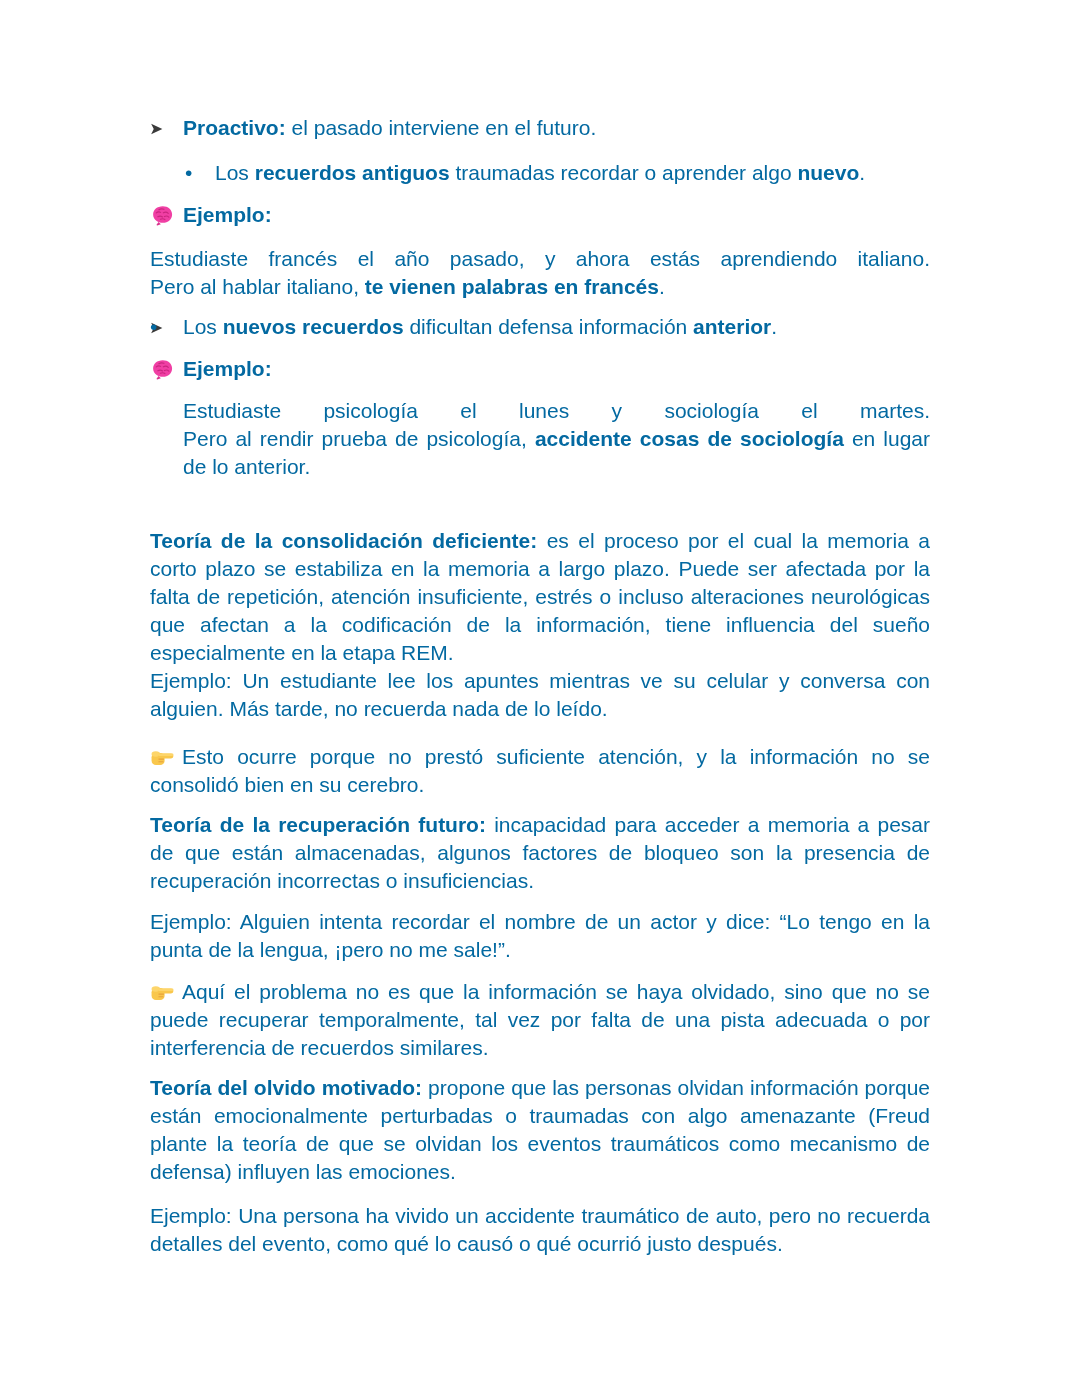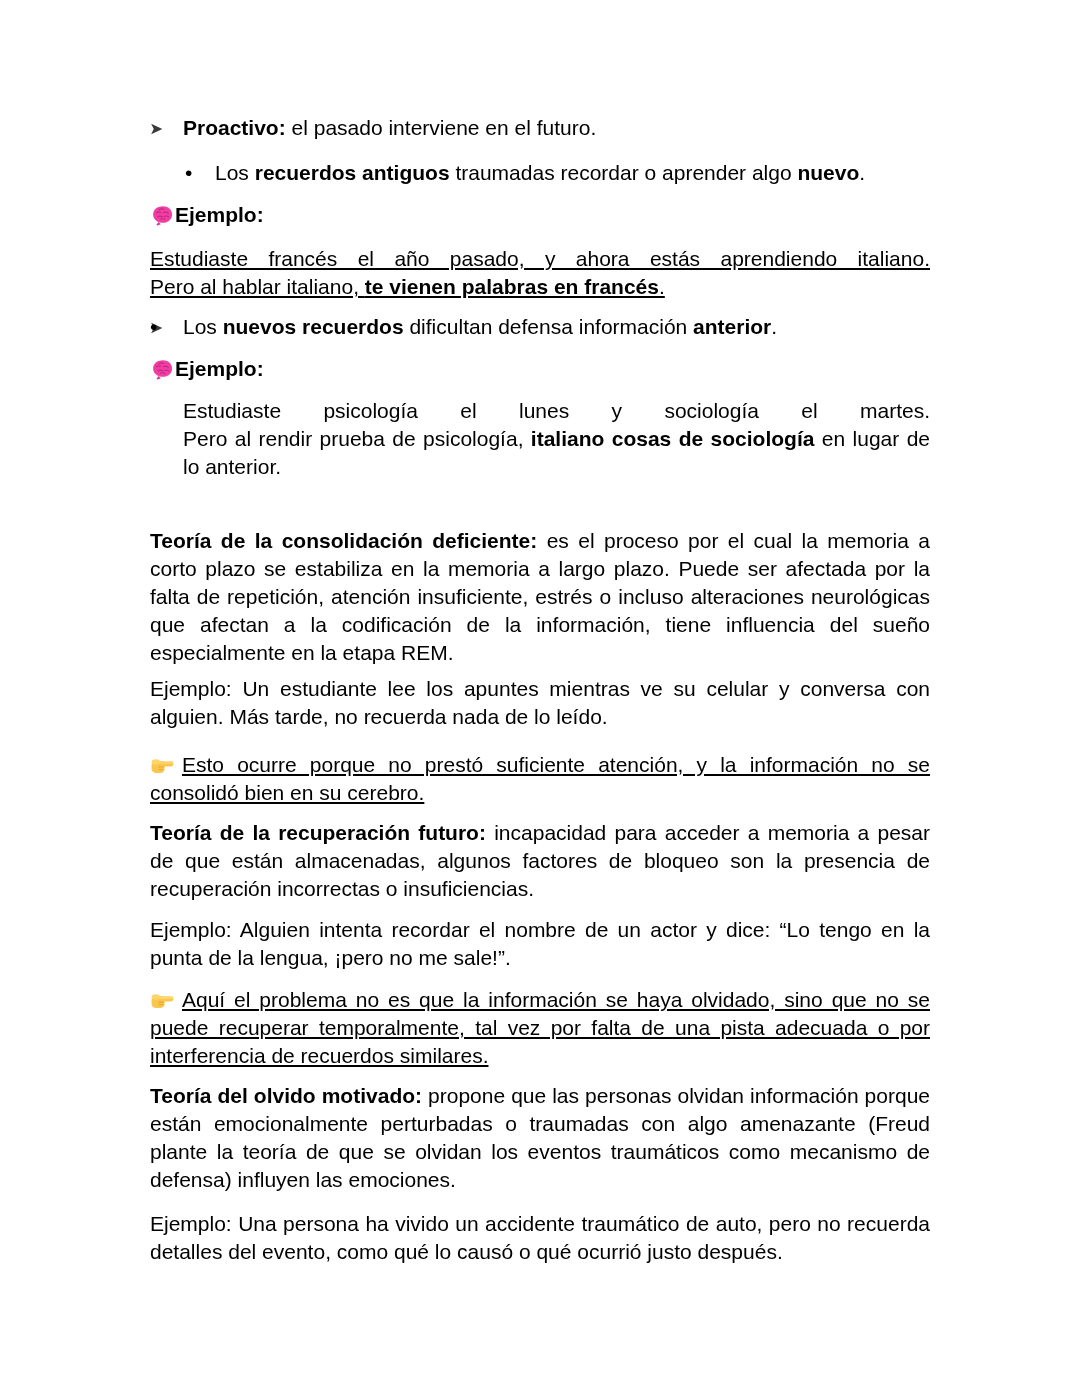--- a/index.html
+++ b/index.html
@@ -6,21 +6,21 @@
   .page {
     position: relative;
     width: 1080px;
     height: 1397px;
     background: #ffffff;
     box-sizing: border-box;
     padding: 114px 150px 0 150px;
     font-family: "Liberation Sans", "DejaVu Sans", sans-serif;
     font-size: 21px;
     line-height: 28px;
-    color: #000000;
+    color: #0369a1;
     overflow: hidden;
   }
   .b { font-weight: 700; }
   p, .para { margin: 0; text-align: justify; }
 
   
   .li { position: relative; }
   .li .marker {
     position: absolute;
     left: 0;
@@ -29,38 +29,38 @@
     line-height: 28px;
   }
   .li-arrow { padding-left: 33px; }
   .li-dot-deep { padding-left: 65px; }
   .li-dot-deep .marker { left: 35px; }
   .li-dot { padding-left: 33px; }
 
   .arrow-glyph { display: inline-block; vertical-align: -1px; }
 
   
-  .example-label { display: flex; align-items: center; gap: 0; }
+  .example-label { display: flex; align-items: center; gap: 8px; }
   .emoji { display: inline-flex; align-items: center; justify-content: center; width: 25px; height: 25px; flex: 0 0 auto; }
   .emoji-inline { display: inline-block; width: 25px; height: 25px; vertical-align: -5px; margin-right: 7px; }
 
   
   .jline { display: block; text-align: justify; text-align-last: justify; }
   .nline { display: block; text-align: justify; }
 
   .indent-block { margin-left: 33px; }
 
   
   .mb-17 { margin-bottom: 17px; }
   .mb-16 { margin-bottom: 16px; }
   .mb-14 { margin-bottom: 14px; }
   .mb-13 { margin-bottom: 13px; }
-  .mb-12 { margin-bottom: 12px; text-decoration: underline; }
+  .mb-12 { margin-bottom: 12px; }
   .mb-09 { margin-bottom: 16px; }
-  .mb-08 { margin-bottom: 8px; }
+  .mb-08 { margin-bottom: 0; }
   .mb-20 { margin-bottom: 20px; }
   .mb-02 { margin-bottom: 2px; }
   .mb-38 { margin-bottom: 46px; }
 </style>
 </head>
 <body>
 
 <div class="page">
 
   <div class="li li-arrow mb-17">
@@ -112,21 +112,21 @@
         <path d="M8.2 18.2 L6.4 20.6 C6.1 21.1 6.5 21.6 7.1 21.5 L10.4 20.3 Z" fill="#d9348f"></path>
         <path d="M12.2 3.2 C6.9 3.2 3 6.6 3 11 C3 13.6 4.3 15.8 6.4 17.2 C7.9 18.3 9.9 19 12.2 19 C17.5 19 21.2 15.5 21.2 11 C21.2 6.5 17.4 3.2 12.2 3.2 Z" fill="#f03fa4"></path>
         <path d="M8.5 6.5 C10 5.5 12 5.4 13.4 6.1 M6 9.5 C7.2 8.4 9 8.3 10.2 9 M12.8 9.4 C14.4 8.6 16.4 8.9 17.5 10 M7.5 13.2 C8.9 12.4 10.8 12.5 12 13.4 M13.8 13 C15.2 12.3 17 12.5 18.1 13.5 M10 15.6 C11.4 15 13.2 15.1 14.3 15.9" stroke="#c9267f" stroke-width="1.1" fill="none" stroke-linecap="round"></path>
       </svg>
     </span>
     <span class="b">Ejemplo:</span>
   </div>
 
   <div class="para indent-block mb-38">
     <span class="jline">Estudiaste psicología el lunes y sociología el martes.</span>
-    <span class="nline"><span>Pero al rendir prueba de psicología, </span><span class="b">italiano cosas de sociología</span><span> en lugar de lo anterior.</span></span>
+    <span class="nline"><span>Pero al rendir prueba de psicología, </span><span class="b">accidente cosas de sociología</span><span> en lugar de lo anterior.</span></span>
   </div>
 
   <p class="mb-08"><span class="b">Teoría de la consolidación deficiente:</span><span> es el proceso por el cual la memoria a corto plazo se estabiliza en la memoria a largo plazo. Puede ser afectada por la falta de repetición, atención insuficiente, estrés o incluso alteraciones neurológicas que afectan a la codificación de la información, tiene influencia del sueño especialmente en la etapa REM.</span></p>
 
   <p class="mb-20">Ejemplo: Un estudiante lee los apuntes mientras ve su celular y conversa con alguien. Más tarde, no recuerda nada de lo leído.</p>
 
   <p class="mb-12"><span class="emoji-inline"><svg width="25" height="25" viewBox="0 0 24 24">
       <rect x="1.5" y="8.6" width="12.5" height="11.6" rx="4.2" fill="#f9c74c"></rect>
       <ellipse cx="5.6" cy="9.6" rx="4.1" ry="2.6" fill="#fdd56a"></ellipse>
       <rect x="7.5" y="9.2" width="15" height="4.7" rx="2.35" fill="#f9c74c"></rect>

